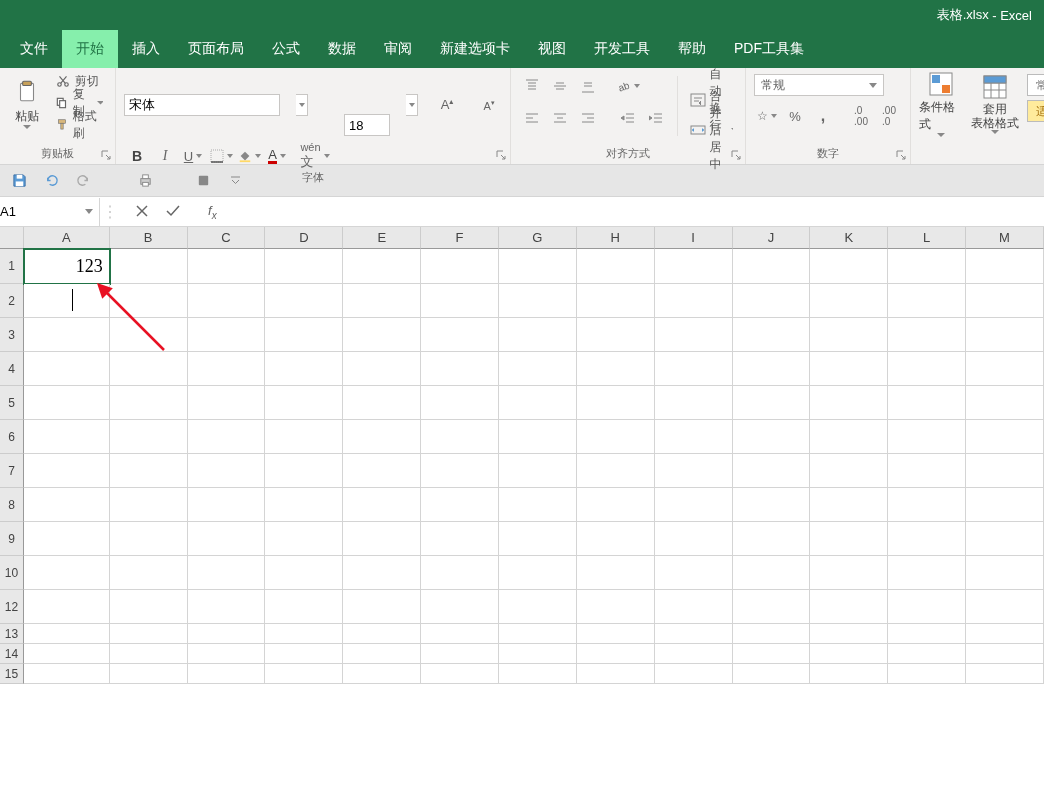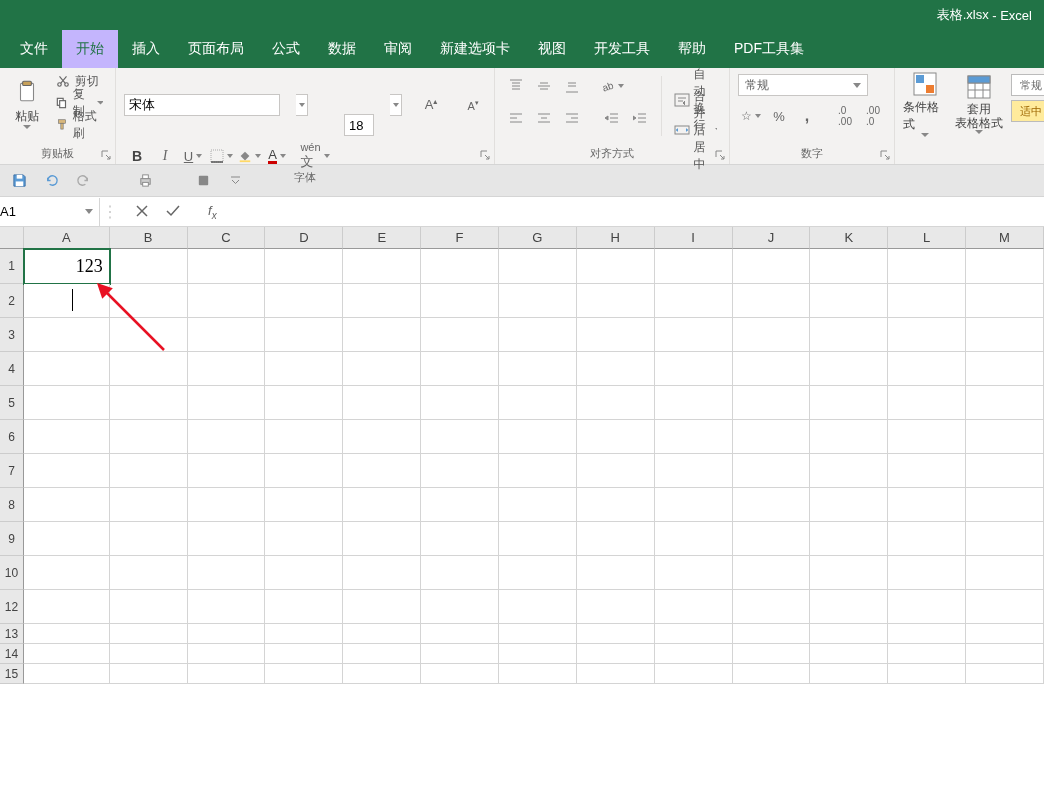--- a/index.html
+++ b/index.html
@@ -4,21 +4,21 @@
 <style>
 * { margin: 0; padding: 0; box-sizing: border-box; font-family: "Microsoft YaHei", Arial, sans-serif; }
 body { background: #fff; width: 1044px; height: 785px; overflow: hidden; user-select: none; }
 
 
 .title-bar { height: 30px; background: #217346; display: flex; align-items: center; justify-content: flex-end; padding-right: 12px; color: #fff; font-size: 13px; }
 
 
 .menu-tabs { height: 38px; background: #217346; display: flex; align-items: stretch; padding-left: 6px; }
 .menu-tab { display: flex; align-items: center; padding: 0 14px; color: #fff; font-size: 14px; cursor: pointer; }
-.menu-tab.active { background: #c4b5fd; color: #217346; }
+.menu-tab.active { background: #86efac; color: #217346; }
 .tell-me { display: flex; align-items: center; color: #fff; font-size: 13px; margin-left: 18px; gap: 8px; }
 .bulb-icon { width: 14px; height: 14px; }
 
 
 .ribbon { height: 97px; background: #f3f2f1; border-bottom: 1px solid #d5d5d5; display: flex; }
 .ribbon-group { display: flex; flex-direction: column; border-right: 1px solid #e1dfdd; padding: 2px 8px 0 8px; position: relative; }
 .ribbon-group-content { flex: 1; display: flex; align-items: flex-start; gap: 4px; }
 .ribbon-group-label { text-align: center; font-size: 11px; color: #666; padding: 2px 0 3px 0; white-space: nowrap; }
 .group-launcher { position: absolute; right: 3px; bottom: 3px; width: 12px; height: 12px; cursor: pointer; display:flex;align-items:center;justify-content:center;}
 .group-launcher svg{width:10px;height:10px;}
@@ -31,21 +31,21 @@
 .small-btn { display: flex; align-items: center; height: 22px; padding: 0 4px; gap: 4px; font-size: 12px; color: #555; cursor: pointer; }
 .small-btn .icon-slot{ width:16px; height:16px; display:flex;align-items:center;justify-content:center;}
 .icon-btn { width: 26px; height: 24px; display: flex; align-items: center; justify-content: center; cursor: pointer; position: relative; }
 .icon-btn.dd::after { content:""; border-left:3px solid transparent; border-right:3px solid transparent; border-top:4px solid #888; margin-left:3px; }
 .row-btns { display:flex; align-items:center; gap:2px; }
 
 
 .font-box { display:flex; align-items:center; gap:16px; }
 .font-box input[type=text]{ border:1px solid #c8c6c4; background:#fff; height:22px; font-size:13px; padding:0 4px; }
 .font-name{ width:156px; }
-.font-size{ width:30px;margin-top:40px; }
+.font-size{ width:46px;margin-top:40px; }
 .spin-dd { width:12px; height:22px; border:1px solid #c8c6c4; border-left:none; background:#fff; display:flex;align-items:center;justify-content:center; cursor:pointer;}
 .spin-dd::after{content:"";border-left:3px solid transparent;border-right:3px solid transparent;border-top:4px solid #888;}
 
 
 .combo{ border:1px solid #c8c6c4; background:#fff; height:22px; width:130px; display:flex; align-items:center; padding:0 6px; font-size:12px; color:#666; cursor:pointer; position:relative;}
 .combo::after{content:"";position:absolute;right:6px;border-left:4px solid transparent;border-right:4px solid transparent;border-top:5px solid #888;}
 
 
 .qat { height: 32px; background: #e6e6e6; display: flex; align-items: center; gap: 10px; padding-left: 8px; border-bottom:1px solid #d5d5d5;}
 .qat .icon-btn{ width:22px; height:22px;}

